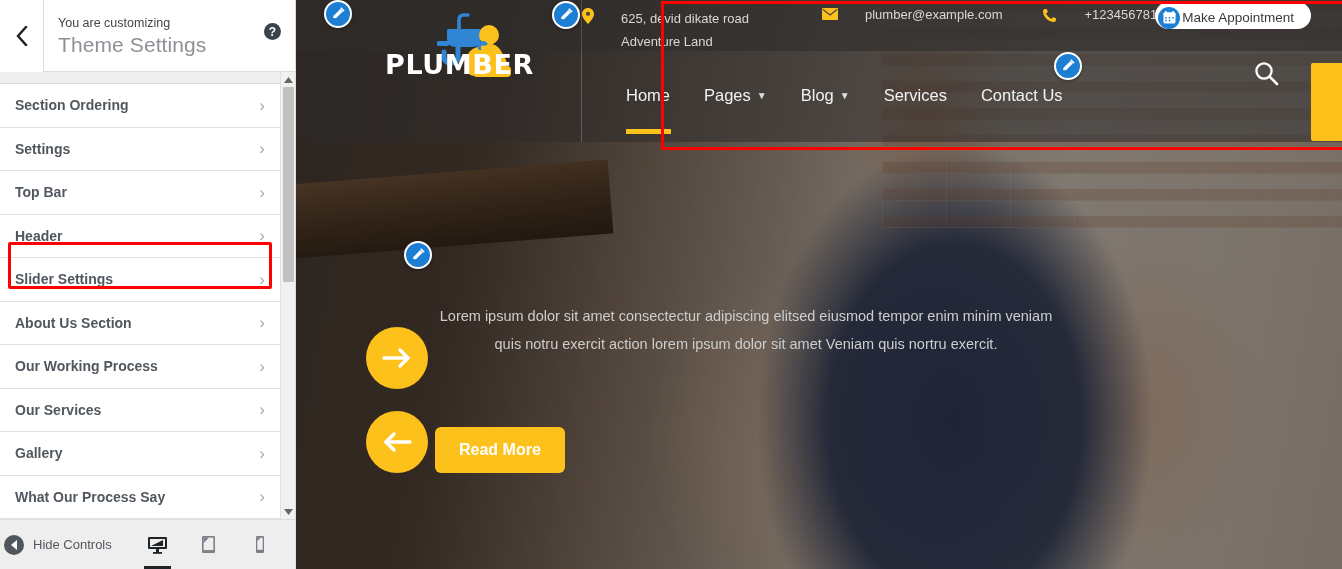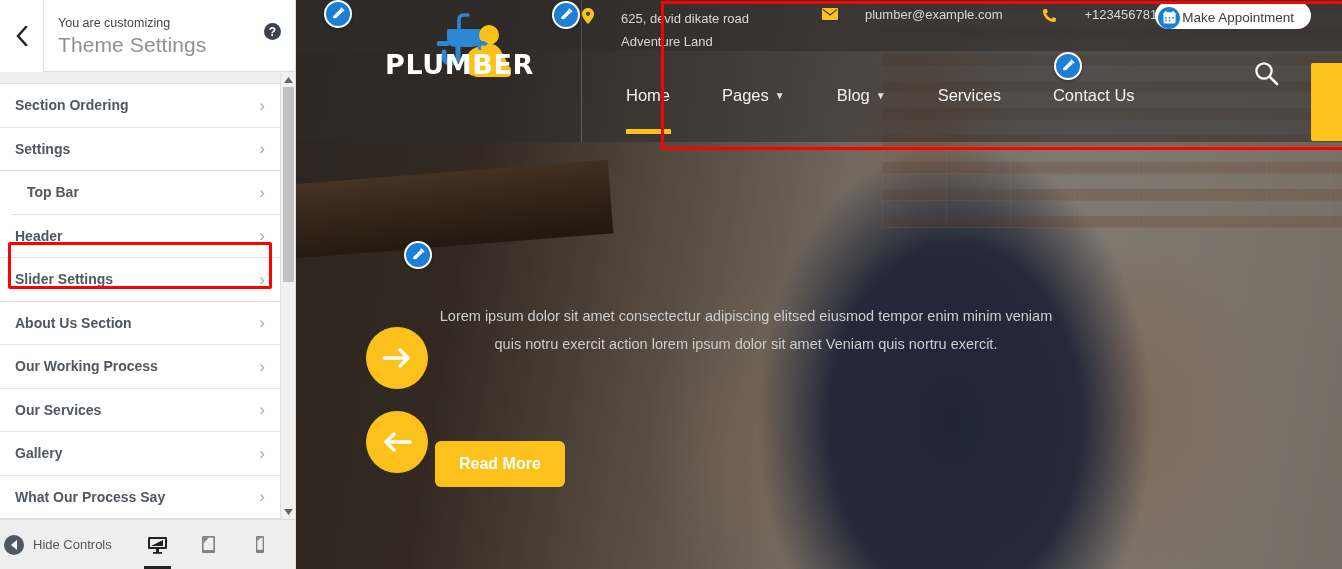--- a/index.html
+++ b/index.html
@@ -112,21 +112,20 @@
     gap: 12px;
   }
   .sb-item .chev {
     color: #a7aaad;
     font-size: 17px;
     line-height: 1;
     font-weight: 400;
   }
   .sb-item.hl {
     position: relative;
-    margin-left: 12px;
   }
 
   
   .hl-box-topbar {
     position: absolute;
     left: 8px;
     top: 170px;
     width: 264px;
     height: 47px;
     border: 3px solid #fe0000;
@@ -318,21 +317,21 @@
   }
   .hdr-logo-col {
     width: 286px;
     flex: 0 0 286px;
     height: 91px;
     border-right: 1px solid rgba(255,255,255,.16);
   }
   .nav {
     display: flex;
     align-items: center;
-    gap: 52px;
+    gap: 34px;
     padding-left: 44px;
     position: relative;
   }
   .nav-item {
     font-size: 16.5px;
     color: #f2f2f2;
     cursor: pointer;
     display: flex;
     align-items: center;
     gap: 6px;
@@ -424,21 +423,21 @@
     display: flex;
     align-items: center;
     justify-content: center;
     cursor: pointer;
     z-index: 7;
   }
   .arrow-next { left: 70px; top: 185px; }
   .arrow-prev { left: 70px; top: 269px; }
   .read-more {
     position: absolute;
-    left: 139px; top: 299px;
+    left: 139px; top: 285px;
     height: 46px;
     padding: 0 24px;
     background: #fcc21b;
     border-radius: 6px;
     display: flex;
     align-items: center;
     color: #fff;
     font-size: 16px;
     font-weight: bold;
     cursor: pointer;

